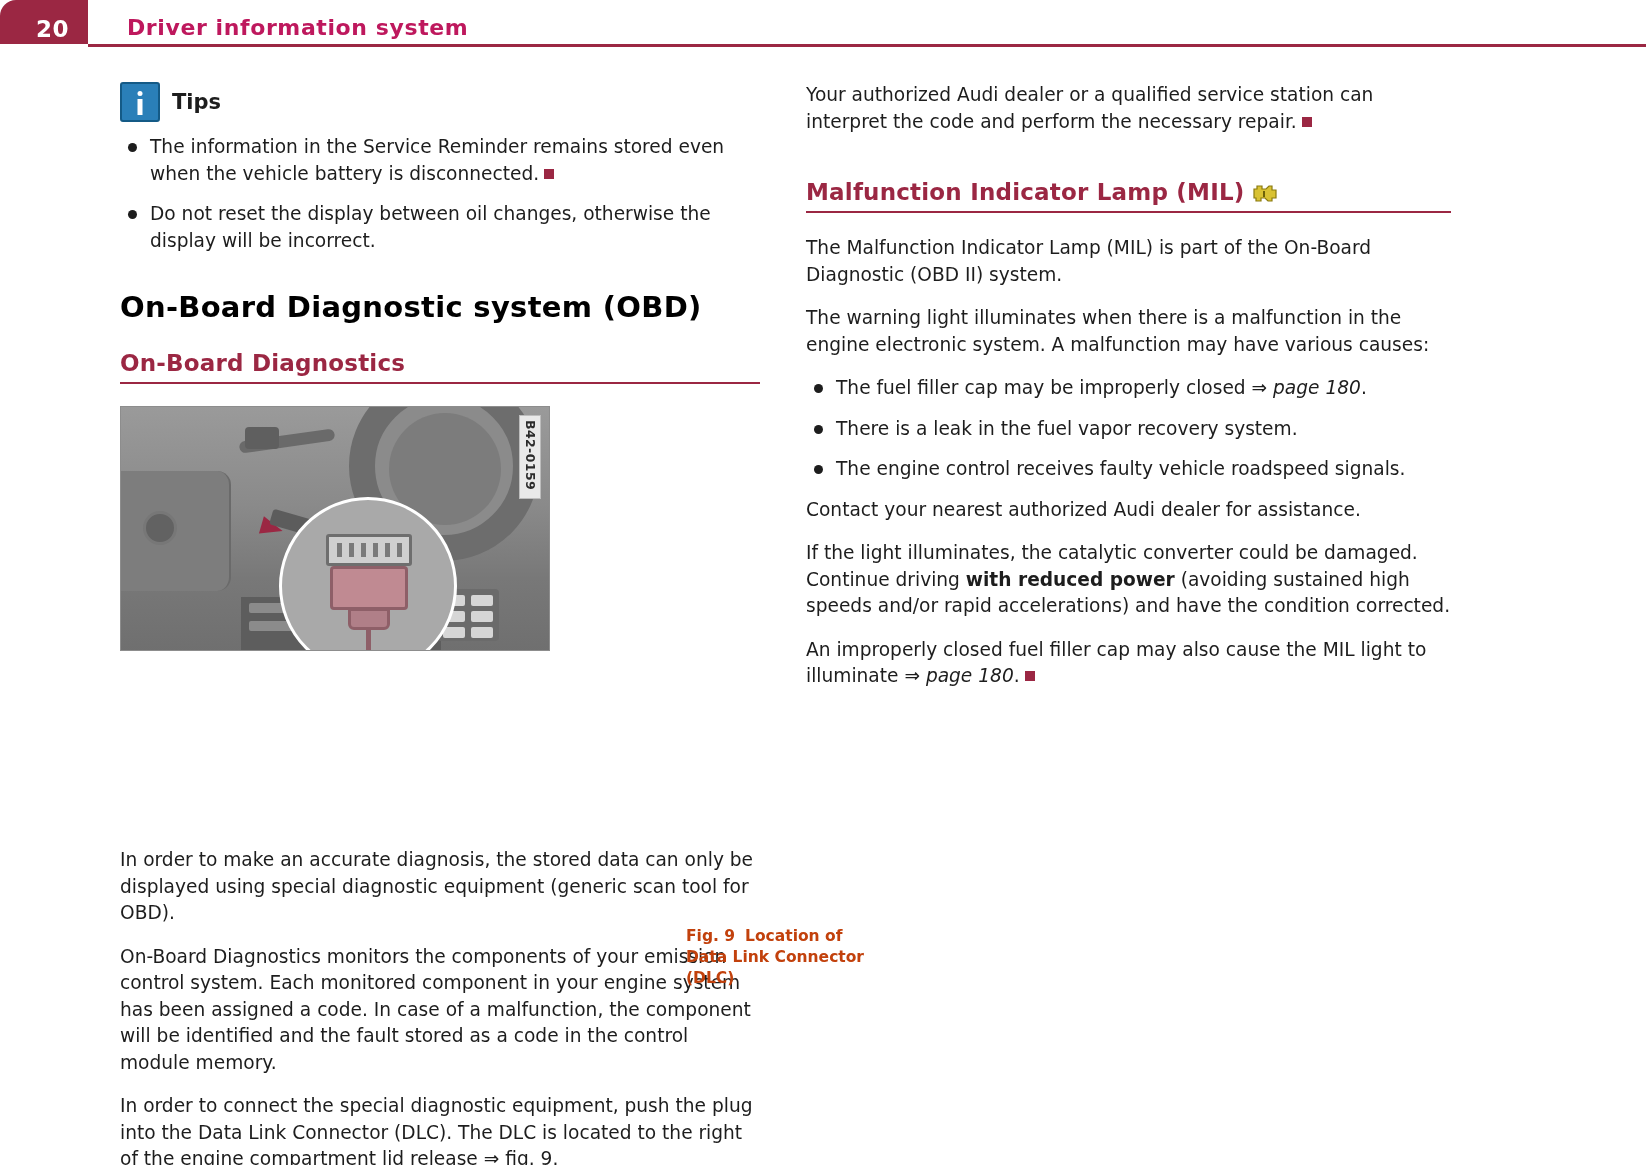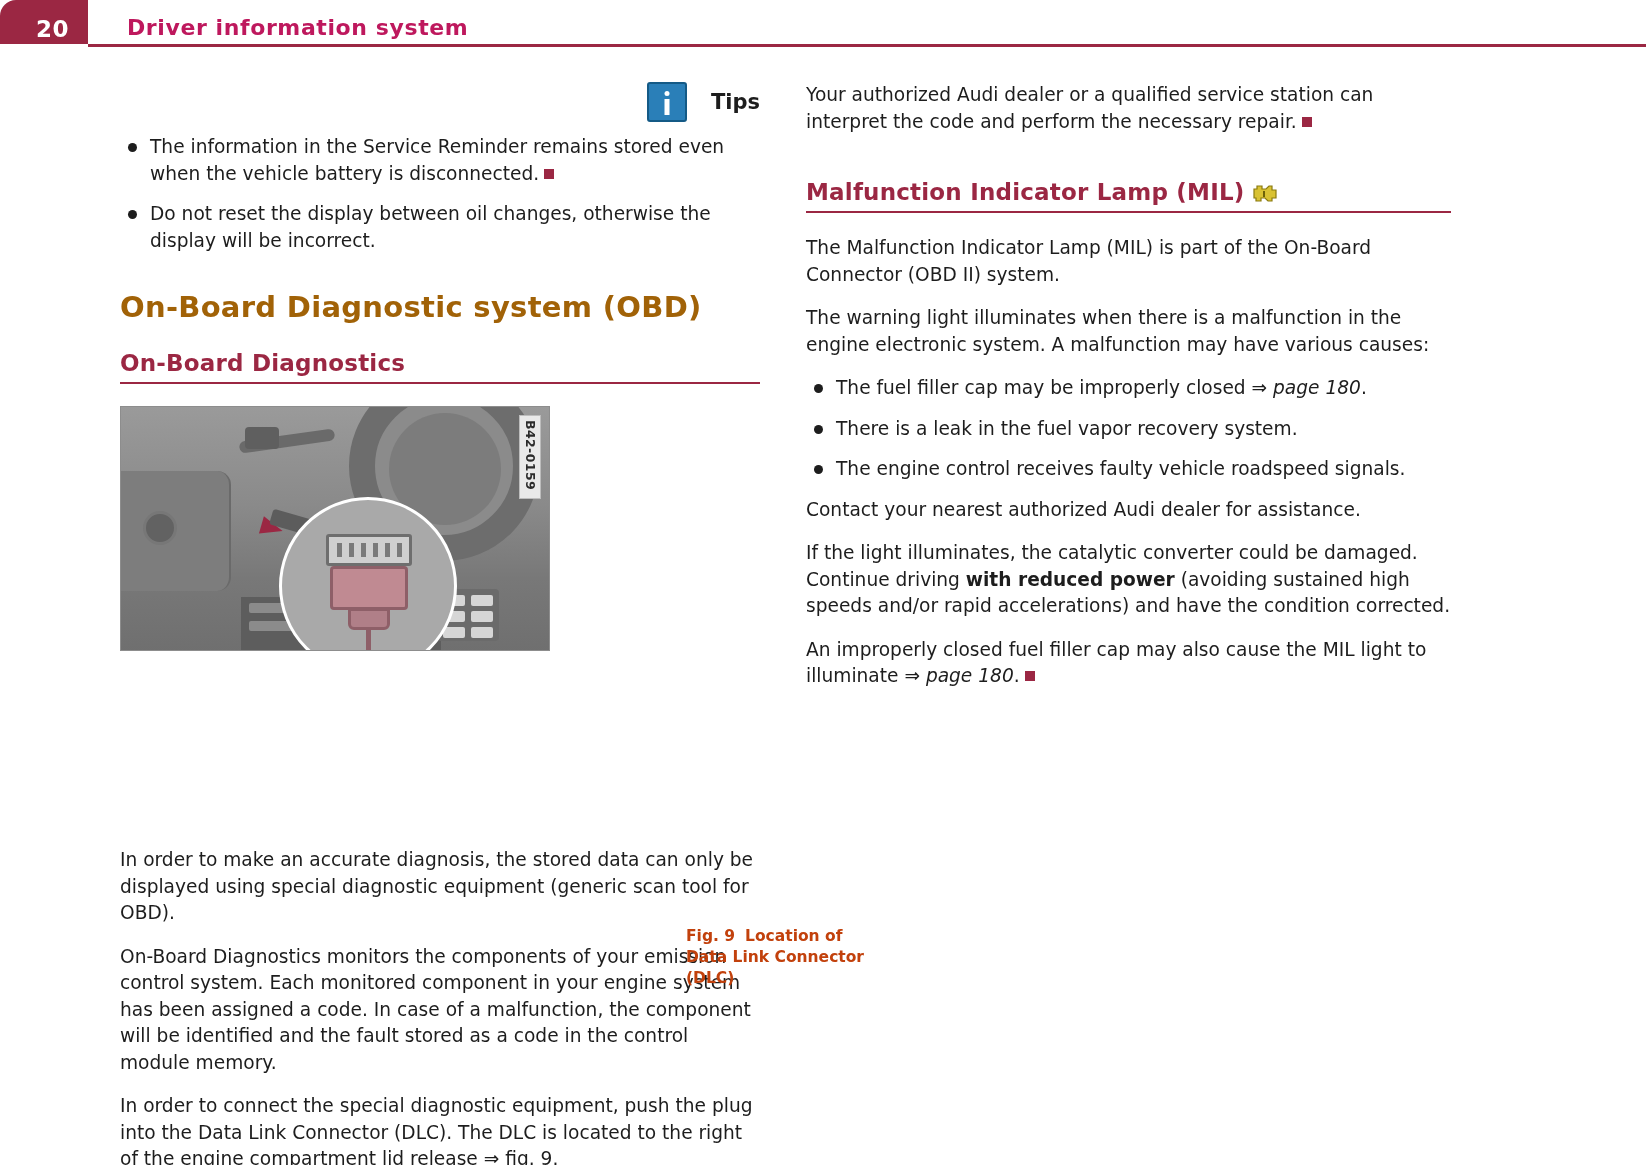--- a/index.html
+++ b/index.html
@@ -68,23 +68,22 @@
     font-size: 18.6px;
     line-height: 26.5px;
     color: #1d1d1d;
     margin: 0 0 17px 0;
   }
 
   
   .tips-head {
     display: flex;
     align-items: center;
-    gap: 24px;
+    gap: 12px;
     margin-bottom: 12px;
-    justify-content: flex-end;
   }
   .info-icon {
     width: 40px; height: 40px;
     background: #2a7fb8;
     border: 2px solid #145a86;
     border-radius: 3px;
     position: relative;
   }
   .info-icon .dot {
     position: absolute;
@@ -128,21 +127,21 @@
     width: 10px; height: 10px;
     background: #9b2743;
     margin-left: 5px;
     vertical-align: 1px;
   }
 
   
   h1.sect {
     font-size: 29px;
     font-weight: bold;
-    color: #a16207;
+    color: #000000;
     margin: 36px 0 26px 0;
     letter-spacing: 0.3px;
   }
   h2.sub {
     font-size: 23px;
     font-weight: bold;
     color: #9b2743;
     margin: 0 0 6px 0;
     letter-spacing: 0.2px;
   }
@@ -451,21 +450,21 @@
     <p><span>Your authorized Audi dealer or a qualified service station can interpret the code and perform the necessary repair.</span><span class="end-square"></span></p>
 
     <div class="sub-wrap-right" style="margin-top:44px">
       <h2 class="sub"><span>Malfunction Indicator Lamp (MIL)</span><span class="mil-icon"><svg width="26" height="22" viewBox="0 0 26 22">
               <path d="M2 8h3V5h5v3h4l3-3h3v4h4v8h-4v3h-4l-3-3H9v3H4v-3H2z" fill="#d9c233" stroke="#8a7a10" stroke-width="1.2"></path>
               <rect x="11" y="10" width="2" height="6" fill="#6d6208"></rect>
             </svg></span></h2>
       <div class="rule-thin"></div>
     </div>
 
-    <p>The Malfunction Indicator Lamp (MIL) is part of the On-Board Connector (OBD II) system.</p>
+    <p>The Malfunction Indicator Lamp (MIL) is part of the On-Board Diagnostic (OBD II) system.</p>
     <p>The warning light illuminates when there is a malfunction in the engine electronic system. A malfunction may have various causes:</p>
 
     <ul class="bullets bullets-r">
       <li><span>The fuel filler cap may be improperly closed ⇒ </span><em class="pg">page 180</em><span>.</span></li>
       <li><span>There is a leak in the fuel vapor recovery system.</span></li>
       <li><span>The engine control receives faulty vehicle roadspeed signals.</span></li>
     </ul>
 
     <p>Contact your nearest authorized Audi dealer for assistance.</p>
 

